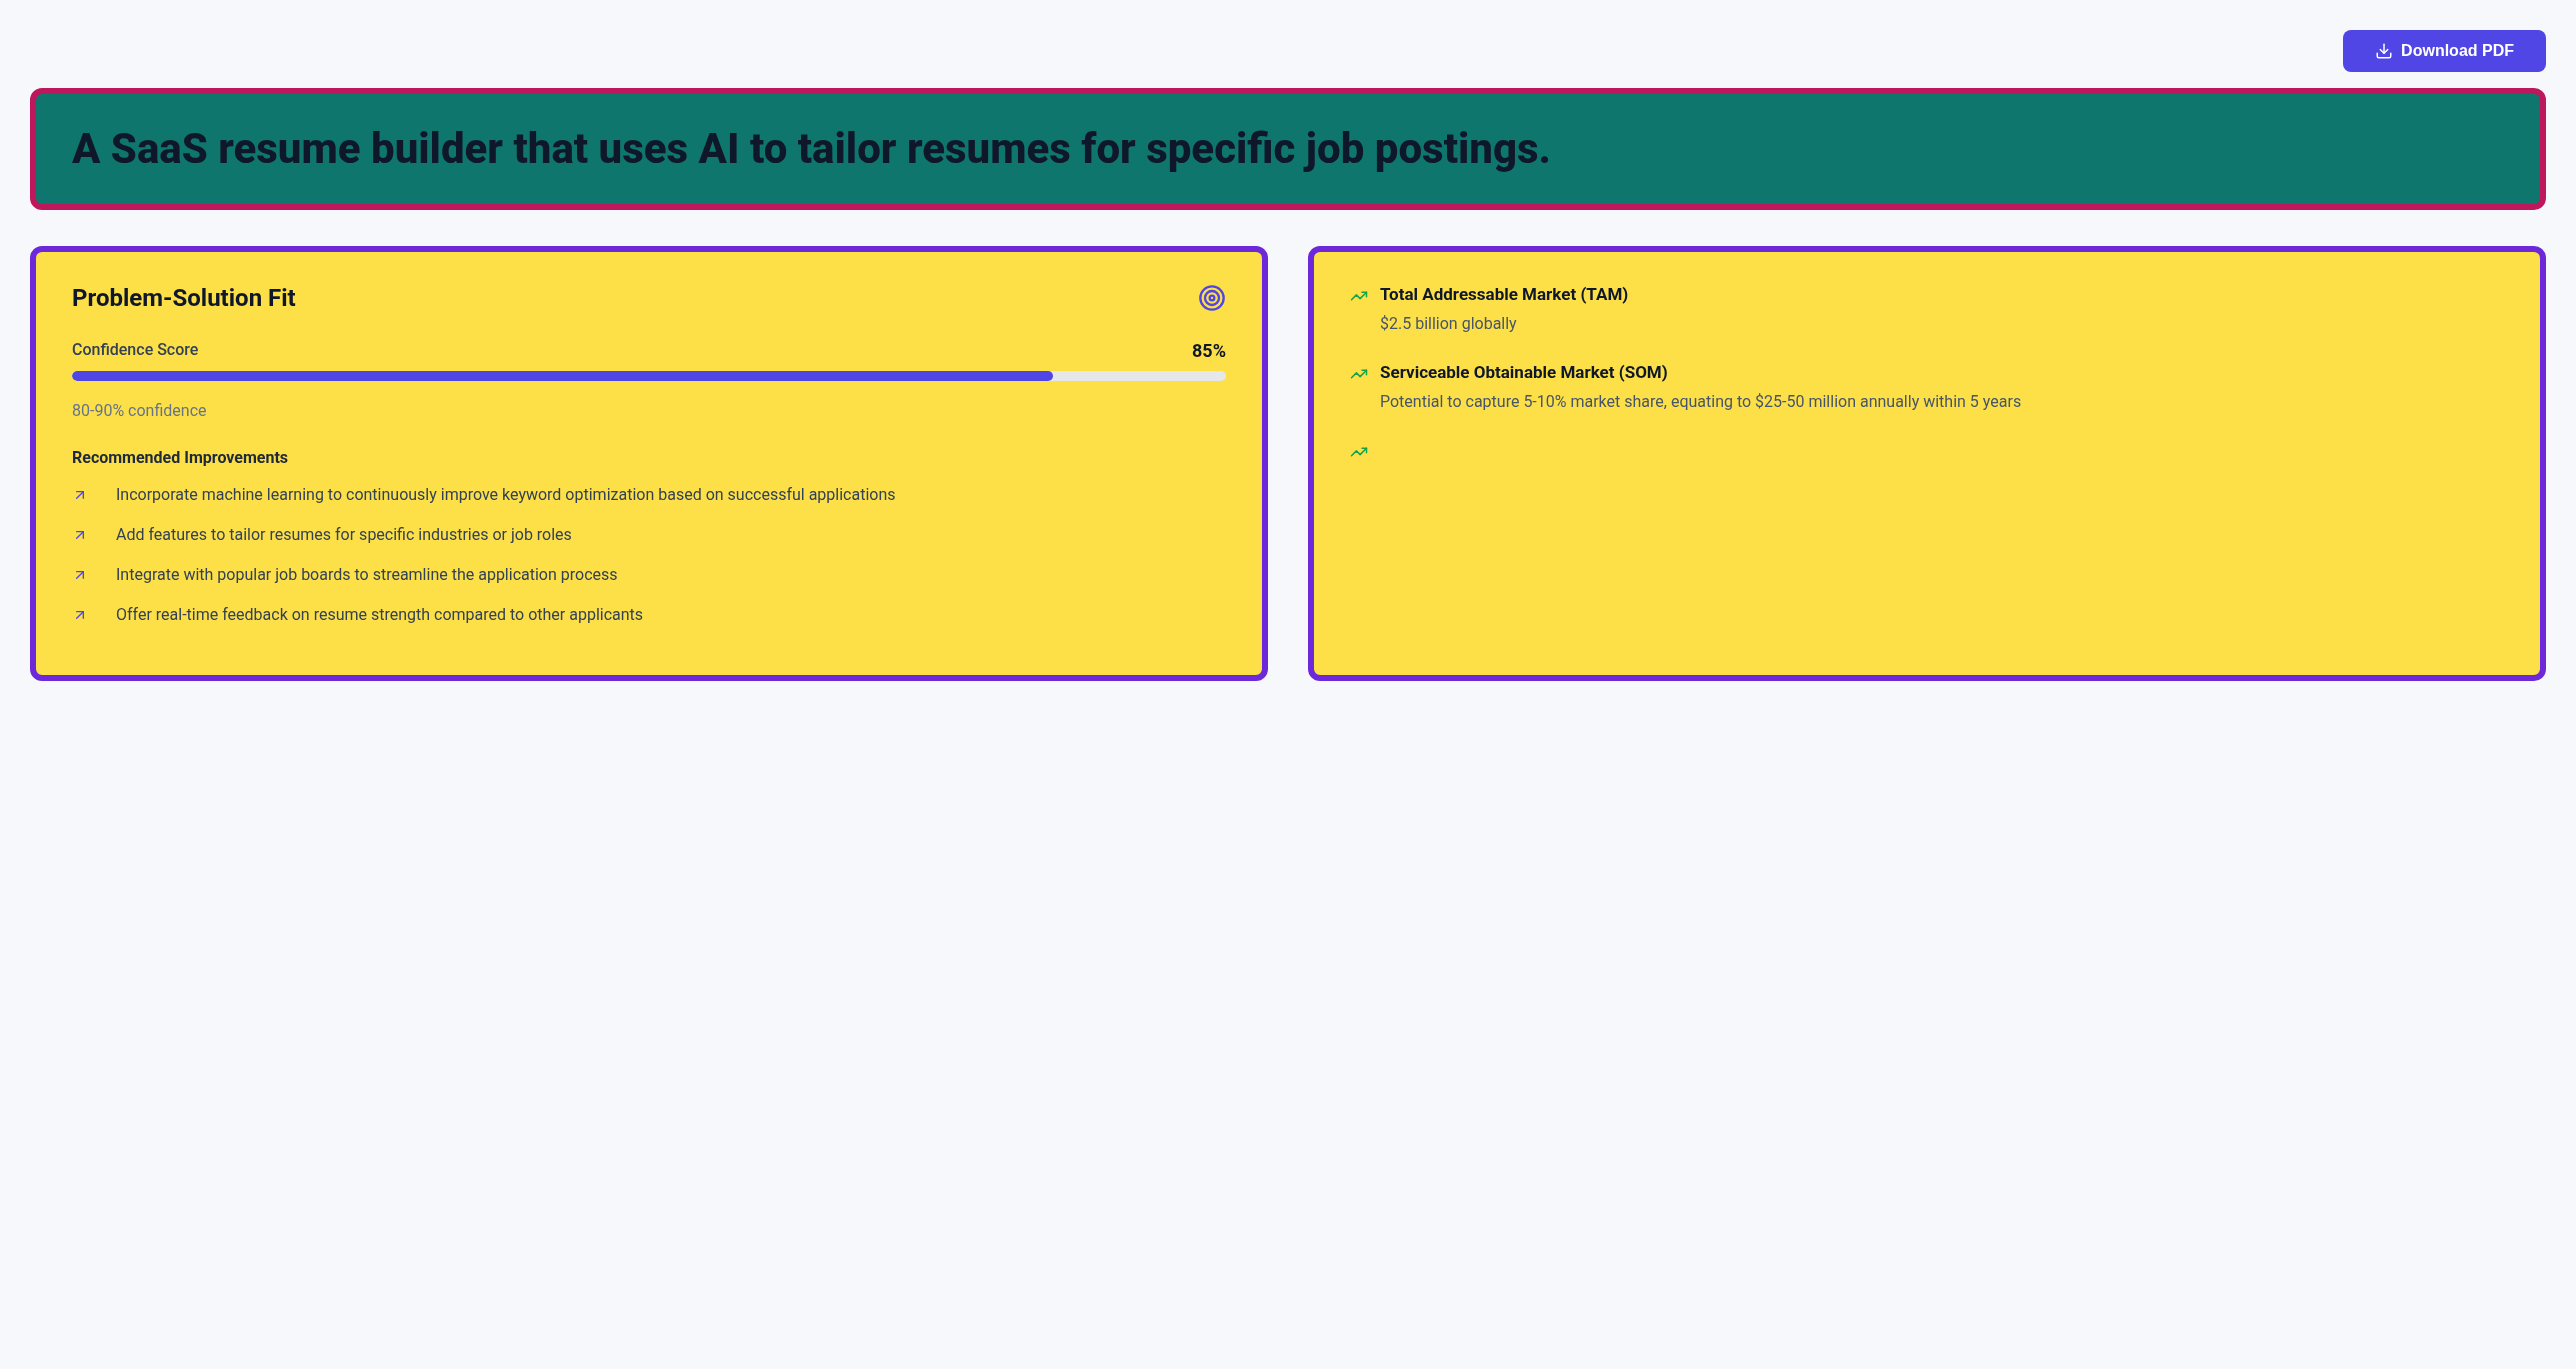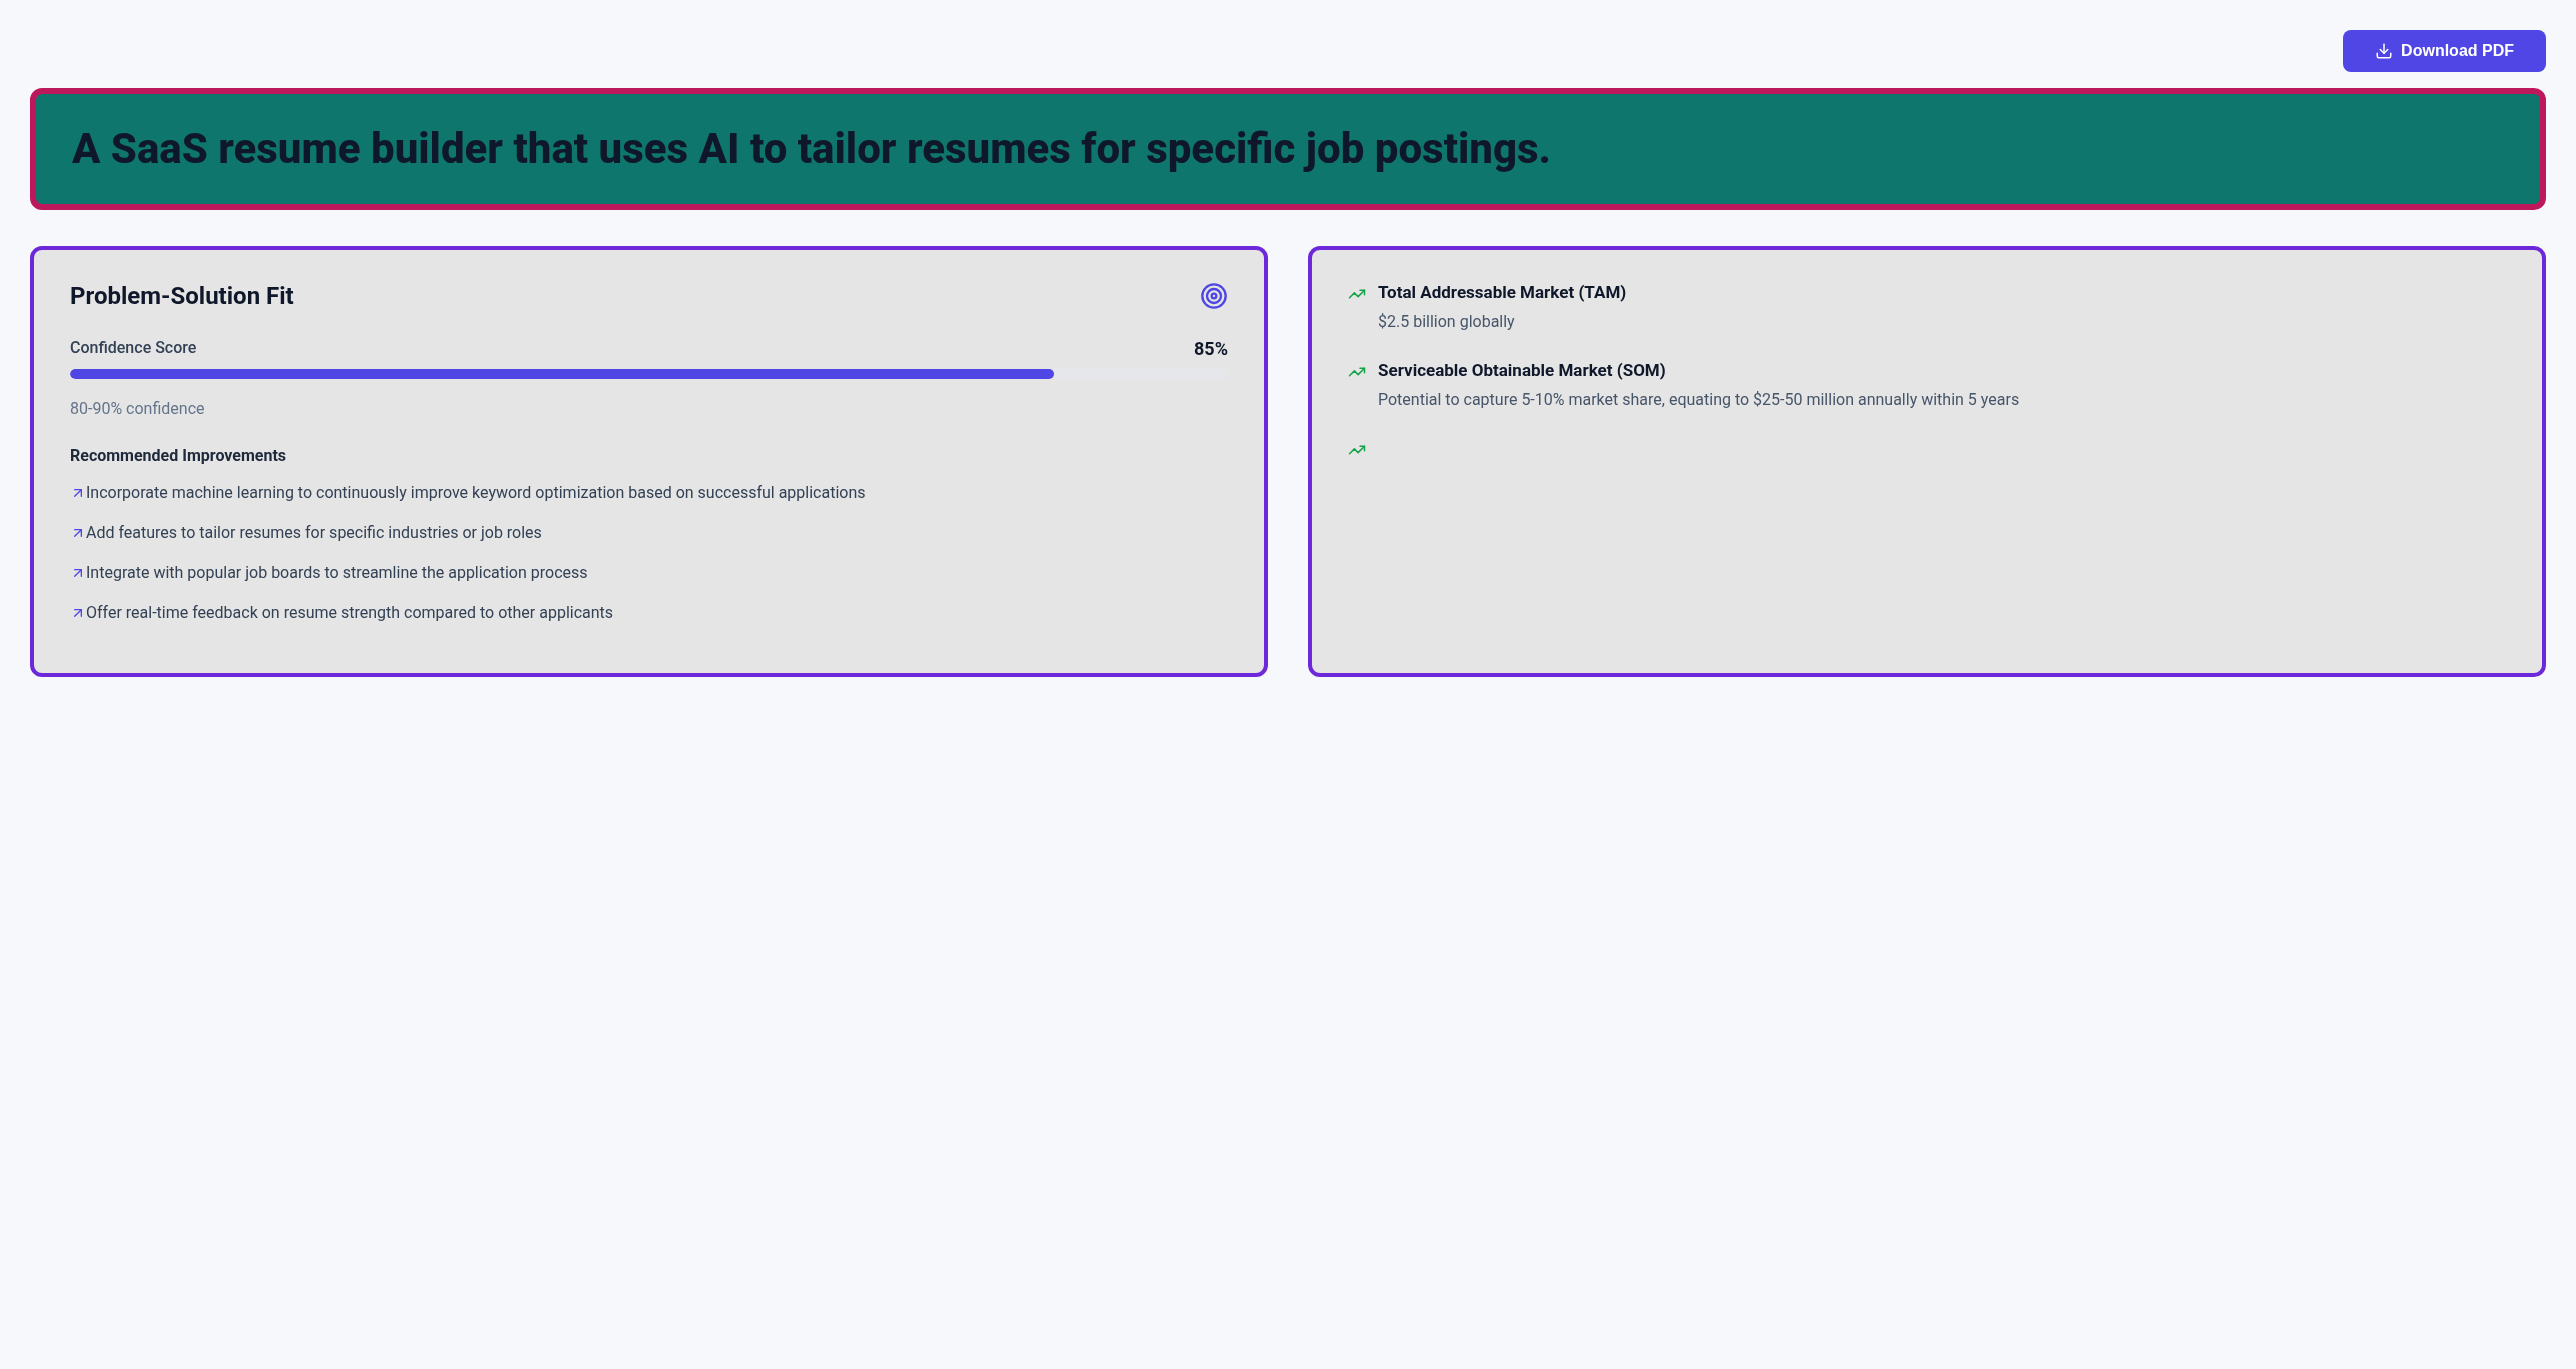--- a/index.html
+++ b/index.html
@@ -40,22 +40,22 @@
     font-weight: 800;
     line-height: 1.2;
     color: #0f172a;
   }
   .grid {
     display: grid;
     grid-template-columns: 1fr 1fr;
     gap: 40px;
   }
   .card {
-    background: #e5e5e5;
-    border: 4px solid #6d28d9;
+    background: #fde047;
+    border: 6px solid #6d28d9;
     border-radius: 12px;
     padding: 32px 36px;
   }
   .card-header {
     display: flex;
     justify-content: space-between;
     align-items: center;
     margin-bottom: 28px;
   }
   .card-header h2 {
@@ -93,21 +93,21 @@
   .subheading {
     font-size: 16px;
     font-weight: 700;
     color: #1e293b;
     margin-bottom: 16px;
     margin-top: 8px;
   }
   .rec-list { list-style: none; }
   .rec-list li {
     display: flex;
-    gap: 0;
+    gap: 28px;
     align-items: flex-start;
     margin-bottom: 16px;
     color: #334155;
     font-size: 16px;
     line-height: 1.5;
   }
   .rec-list li svg {
     flex-shrink: 0;
     width: 16px;
     height: 16px;

